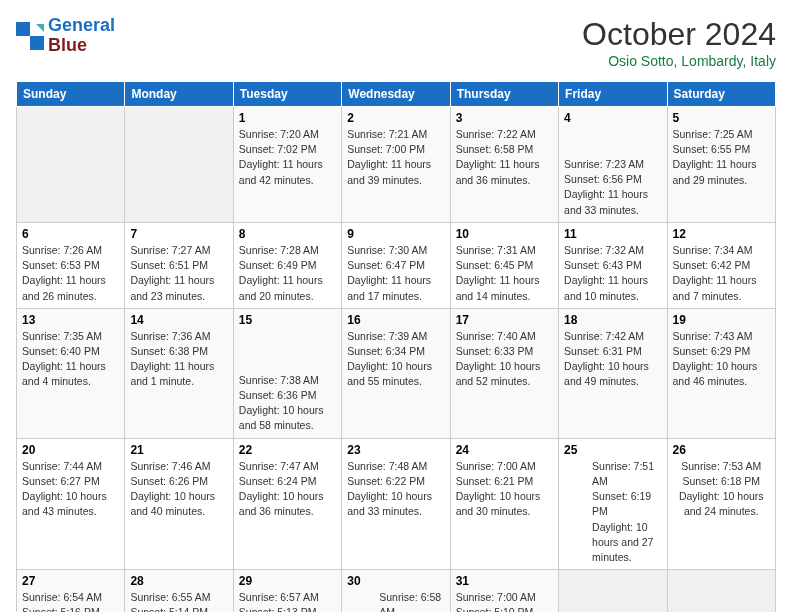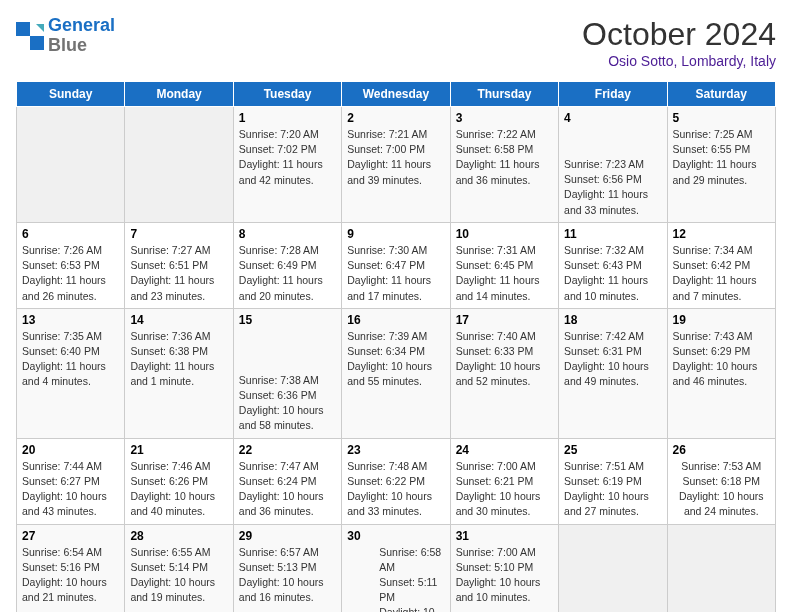--- a/index.html
+++ b/index.html
@@ -38,31 +38,31 @@
     .title-block {
       text-align: right;
     }
     .month-title {
       font-size: 32px;
       color: #333;
       font-weight: 300;
     }
     .subtitle {
       font-size: 14px;
-      color: #4c1d95;
+      color: #15803d;
     }
     .calendar-table {
       width: 100%;
       border-collapse: collapse;
       font-size: 11px;
     }
     .calendar-table thead tr th {
       background-color: #1a6fc4;
       color: #fff;
-      text-align: center;
+      text-align: left;
       padding: 5px 6px;
       font-size: 12px;
       font-weight: 600;
       border: 1px solid #fff;
       margin-left: 21px;
     }
     .calendar-table tbody tr td {
       border: 1px solid #ccc;
       vertical-align: top;
       padding: 4px 5px;
@@ -94,21 +94,21 @@
   <div class="logo">
     <svg class="logo-icon" viewBox="0 0 28 28">
       <rect x="0" y="0" width="14" height="14" fill="#1a6fc4"></rect>
       <rect x="14" y="0" width="14" height="14" fill="#fff"></rect>
       <rect x="0" y="14" width="14" height="14" fill="#fff"></rect>
       <rect x="14" y="14" width="14" height="14" fill="#1a6fc4"></rect>
       <polygon points="20,2 28,10 28,2" fill="#4ab"></polygon>
     </svg>
     <div class="logo-text">
       <div><span>General</span></div>
-      <div style="color:#737373;">Blue</div>
+      <div style="color:#7f1d1d;">Blue</div>
     </div>
   </div>
   <div class="title-block">
     <div class="month-title">October 2024</div>
     <div class="subtitle">Osio Sotto, Lombardy, Italy</div>
   </div>
 </div>
 
 <table class="calendar-table">
   <thead>
@@ -271,21 +271,21 @@
 Daylight: 10 hours and 33 minutes.</div>
         </td>
         <td>
           <div class="day-num">24</div>
           <div class="day-detail" style="white-space: pre-line;">Sunrise: 7:00 AM
 Sunset: 6:21 PM
 Daylight: 10 hours and 30 minutes.</div>
         </td>
         <td>
           <div class="day-num">25</div>
-          <div class="day-detail" style="white-space: pre-line;">Sunrise: 7:51 AM
+          <div class="day-detail" style="white-space: pre-line; margin-left: 28px;">Sunrise: 7:51 AM
 Sunset: 6:19 PM
 Daylight: 10 hours and 27 minutes.</div>
         </td>
         <td>
           <div class="day-num">26</div>
           <div class="day-detail" style="white-space: pre-line; text-align: center;">Sunrise: 7:53 AM
 Sunset: 6:18 PM
 Daylight: 10 hours and 24 minutes.</div>
         </td>
       </tr>

